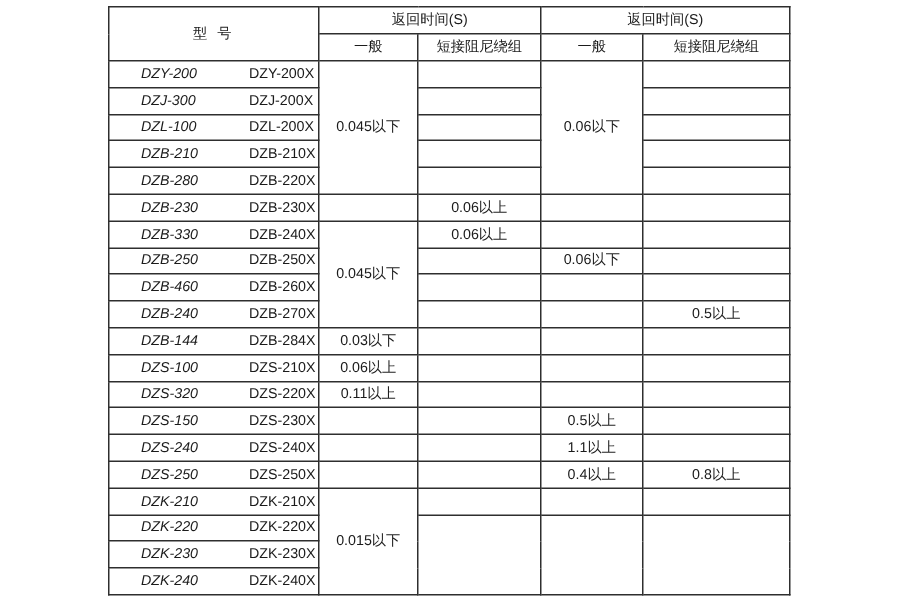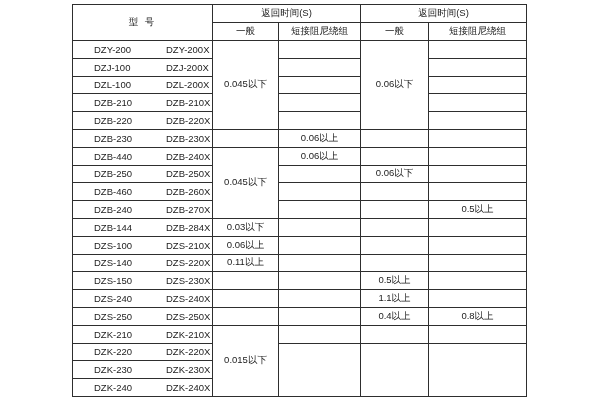--- a/index.html
+++ b/index.html
@@ -37,20 +37,21 @@
   td.model-cell { text-align: left; }
   .model-inner {
     display: flex;
     align-items: center;
     padding-left: 21px;
   }
   .model-a {
     display: inline-block;
     width: 48px;
     text-align: left;
+    font-style: italic;
   }
   .model-b {
     display: inline-block;
     text-align: left;
     padding-left: 24px;
   }
 </style>
 </head>
 <body>
 
@@ -85,21 +86,21 @@
             </div>
           </td>
           <td rowspan="5">0.045以下</td>
           <td></td>
           <td rowspan="5">0.06以下</td>
           <td></td>
         </tr>
         <tr>
           <td class="model-cell">
             <div class="model-inner">
-              <span class="model-a">DZJ-100</span>
+              <span class="model-a">DZJ-300</span>
               <span class="model-b">DZJ-200X</span>
             </div>
           </td>
           <td></td>
           <td></td>
         </tr>
         <tr>
           <td class="model-cell">
             <div class="model-inner">
               <span class="model-a">DZL-100</span>
@@ -115,21 +116,21 @@
               <span class="model-a">DZB-210</span>
               <span class="model-b">DZB-210X</span>
             </div>
           </td>
           <td></td>
           <td></td>
         </tr>
         <tr>
           <td class="model-cell">
             <div class="model-inner">
-              <span class="model-a">DZB-220</span>
+              <span class="model-a">DZB-280</span>
               <span class="model-b">DZB-220X</span>
             </div>
           </td>
           <td></td>
           <td></td>
         </tr>
         <tr>
           <td class="model-cell">
             <div class="model-inner">
               <span class="model-a">DZB-230</span>
@@ -137,21 +138,21 @@
             </div>
           </td>
           <td></td>
           <td>0.06以上</td>
           <td></td>
           <td></td>
         </tr>
         <tr>
           <td class="model-cell">
             <div class="model-inner">
-              <span class="model-a">DZB-440</span>
+              <span class="model-a">DZB-330</span>
               <span class="model-b">DZB-240X</span>
             </div>
           </td>
           <td rowspan="4">0.045以下</td>
           <td>0.06以上</td>
           <td></td>
           <td></td>
         </tr>
         <tr>
           <td class="model-cell">
@@ -206,21 +207,21 @@
             </div>
           </td>
           <td>0.06以上</td>
           <td></td>
           <td></td>
           <td></td>
         </tr>
         <tr>
           <td class="model-cell">
             <div class="model-inner">
-              <span class="model-a">DZS-140</span>
+              <span class="model-a">DZS-320</span>
               <span class="model-b">DZS-220X</span>
             </div>
           </td>
           <td>0.11以上</td>
           <td></td>
           <td></td>
           <td></td>
         </tr>
         <tr>
           <td class="model-cell">

